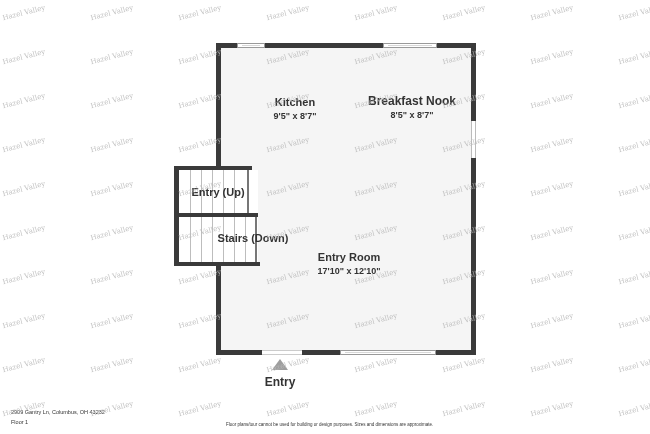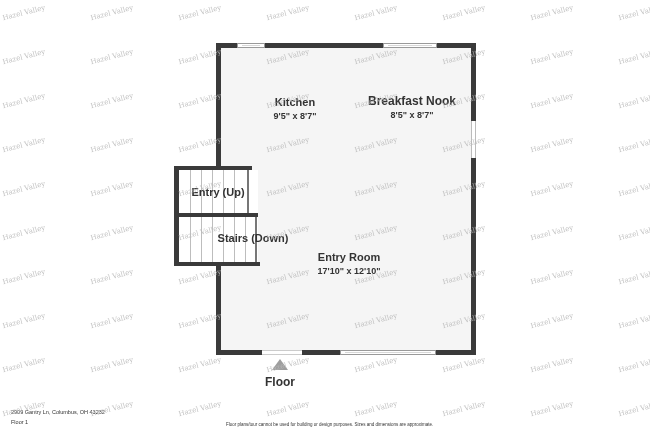--- a/index.html
+++ b/index.html
@@ -68,21 +68,21 @@
   <div class="room-name" style="left:295px;top:96px;font-size:11px;">Kitchen</div>
   <div class="room-dim" style="left:295px;top:111px;">9'5" x 8'7"</div>
   <div class="room-name" style="left:412px;top:94px;font-size:12px;">Breakfast Nook</div>
   <div class="room-dim" style="left:412px;top:110px;">8'5" x 8'7"</div>
   <div class="room-name" style="left:349px;top:251px;font-size:11px;">Entry Room</div>
   <div class="room-dim" style="left:349px;top:266px;">17'10" x 12'10"</div>
   <div class="room-name" style="left:218px;top:186px;font-size:11px;">Entry (Up)</div>
   <div class="room-name" style="left:216px;top:232px;font-size:11px;margin-left:37px;">Stairs (Down)</div>
 
   <div class="entry-arrow" style="left:272px;top:359px;"></div>
-  <div class="room-name" style="left:280px;top:375px;font-size:12px;">Floor</div>
+  <div class="room-name" style="left:280px;top:375px;font-size:12px;">Entry</div>
 </div>
 
 <div class="footer" style="left:11px;top:409px;">2909 Gantry Ln, Columbus, OH 43232</div>
 <div class="footer" style="left:11px;top:419px;">Floor 1</div>
 <div class="footer" style="left:226px;top:422px;font-size:4.5px;">Floor plans/tour cannot be used for building or design purposes. Sizes and dimensions are approximate.</div>
 
 <div class="wm-layer" id="wm-layer">
     <div class="wm" style="left: 2px; top: 9px;">Hazel Valley</div>
     <div class="wm" style="left: 90px; top: 9px;">Hazel Valley</div>
     <div class="wm" style="left: 178px; top: 9px;">Hazel Valley</div>

